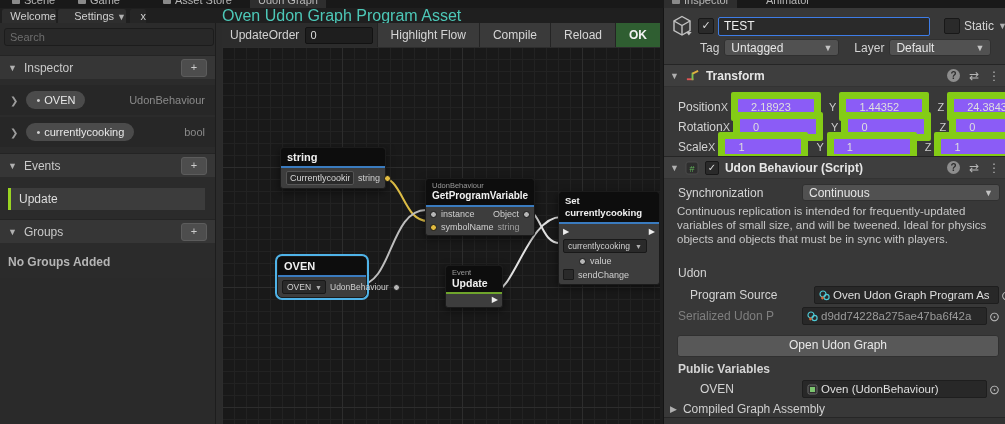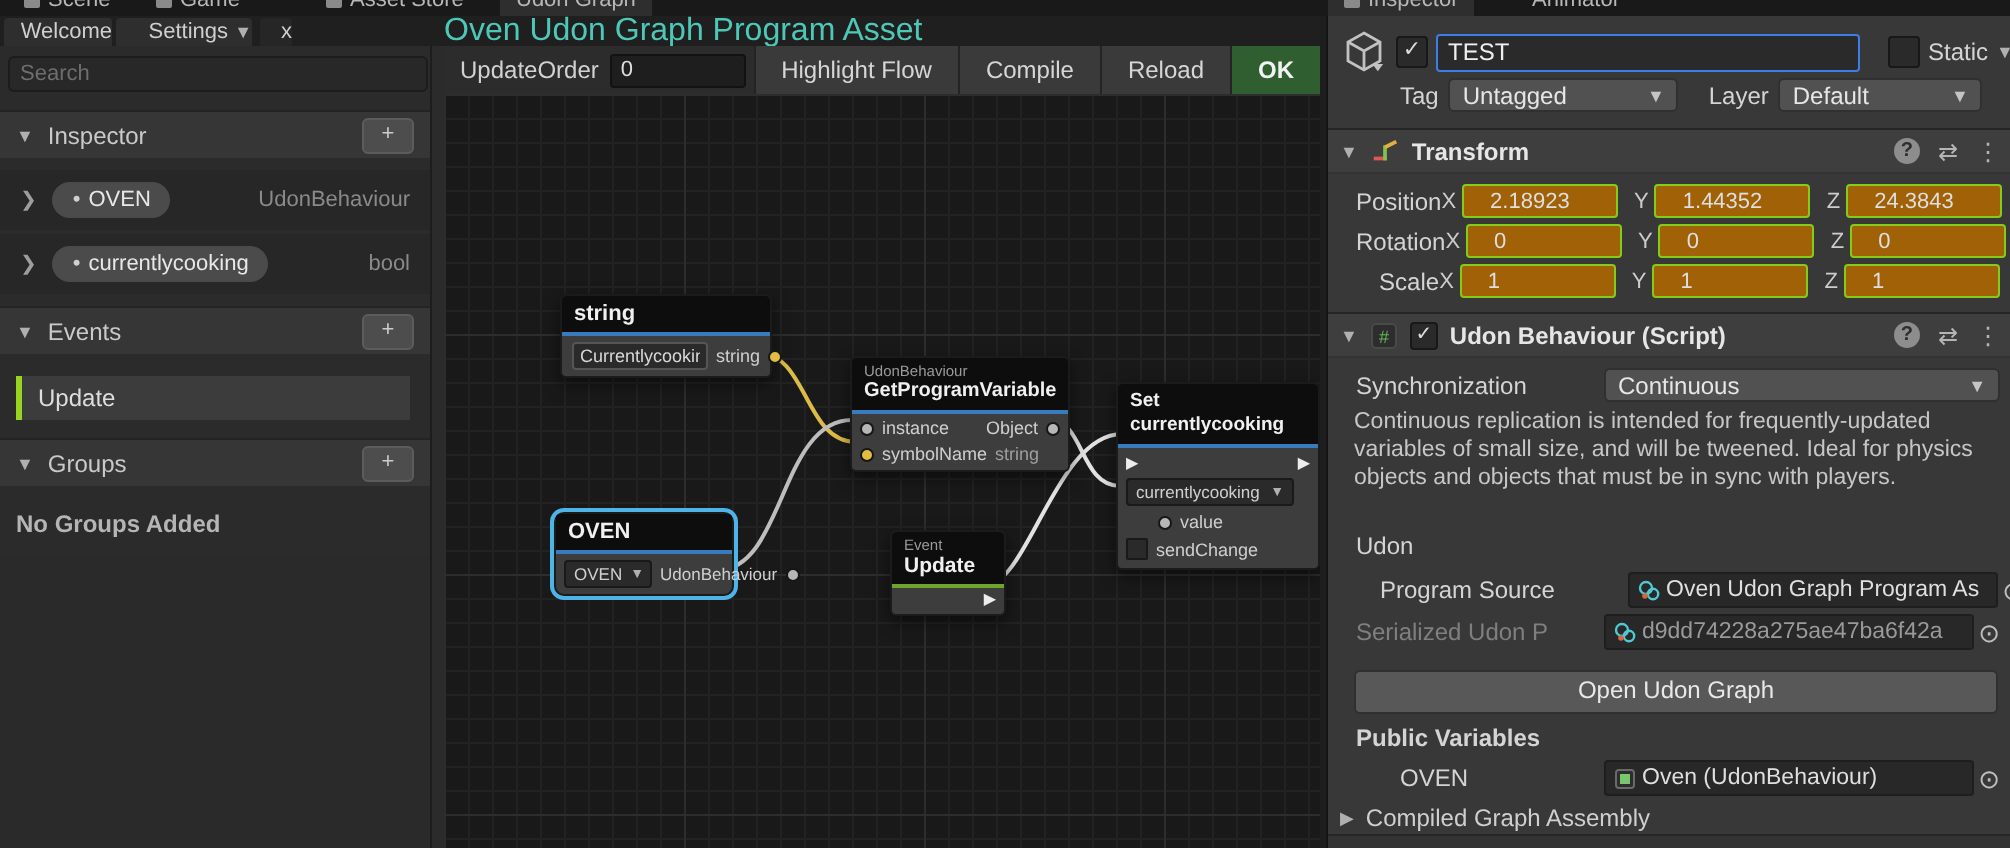--- a/index.html
+++ b/index.html
@@ -74,21 +74,21 @@
   #name-input{width:200px;height:17px;background:#2a2a2a;border:1px solid #3e7de7;border-radius:2px;color:#efefef;font-size:12px;padding:0 5px;outline:none;}
   .udd{background:#515151;border:1px solid #303030;border-radius:3px;color:#e6e6e6;font-size:12px;display:flex;align-items:center;padding:0 6px;height:17px;box-sizing:border-box;}
   .udd .caret{margin-left:auto;font-size:9px;color:#c4c4c4;}
   .comp-h{position:absolute;left:0;width:342px;height:23px;background:#3e3e3e;border-top:1px solid #252525;border-bottom:1px solid #333333;display:flex;align-items:center;gap:6px;padding:0 6px;box-sizing:border-box;}
   .comp-h .title{font-weight:bold;color:#e6e6e6;font-size:12px;}
   .h-icons{margin-left:auto;display:flex;align-items:center;gap:9px;color:#b5b5b5;}
   .help-c{width:13px;height:13px;border-radius:50%;background:#8d8d8d;color:#2e2e2e;font-size:10px;font-weight:bold;text-align:center;line-height:13px;}
   .fold{font-size:9px;color:#b0b0b0;}
   .lbl{color:#d4d4d4;font-size:12px;}
   .lbl.dim{color:#7f7f7f;}
-  .tf{width:50px;height:15px;background:#a16207;border:1px solid #84cc16;border-radius:2px;color:#dfdfdf;font-size:11px;padding:0 13px;outline:none;}
+  .tf{width:50px;height:15px;background:#8b5cf6;border:7px solid #84cc16;border-radius:2px;color:#dfdfdf;font-size:11px;padding:0 13px;outline:none;}
   .axis{color:#cccccc;font-size:11px;margin:0 3px 0 8px;}
   .objfield{height:16px;background:#282828;border:1px solid #1e1e1e;border-radius:2px;display:flex;align-items:center;gap:3px;padding:0 4px;color:#dfdfdf;font-size:11.5px;white-space:nowrap;overflow:hidden;}
   .objfield.dim{color:#9a9a9a;}
   .picker{color:#bdbdbd;font-size:13px;margin-left:2px;}
   #open-graph-btn{position:absolute;left:13px;top:327px;width:320px;height:20px;background:#585858;border:1px solid #303030;border-radius:3px;color:#e8e8e8;font-size:12px;text-align:center;line-height:19px;cursor:pointer;}
   #help-box{position:absolute;left:13px;top:196px;width:322px;color:#c6c6c6;font-size:11.5px;line-height:14px;}
   #insp-bottom{position:absolute;left:0;top:409px;width:342px;border-top:1px solid #262626;height:7px;background:#333333;}
 </style>
 </head>
 <body>

